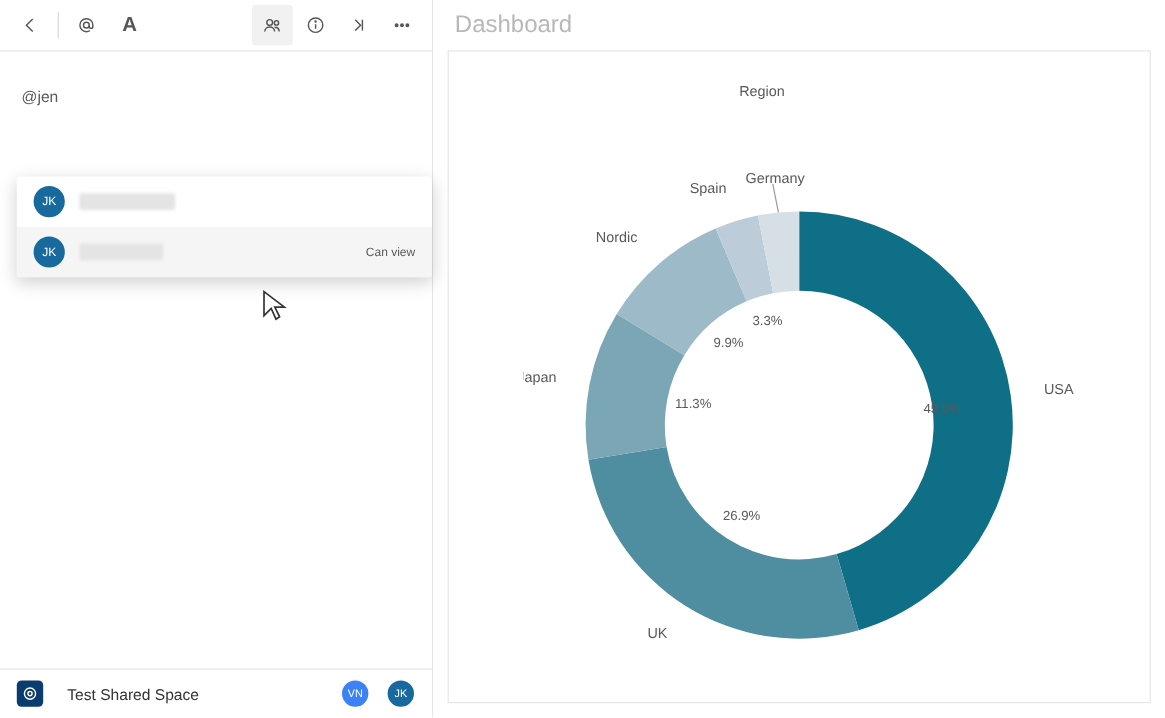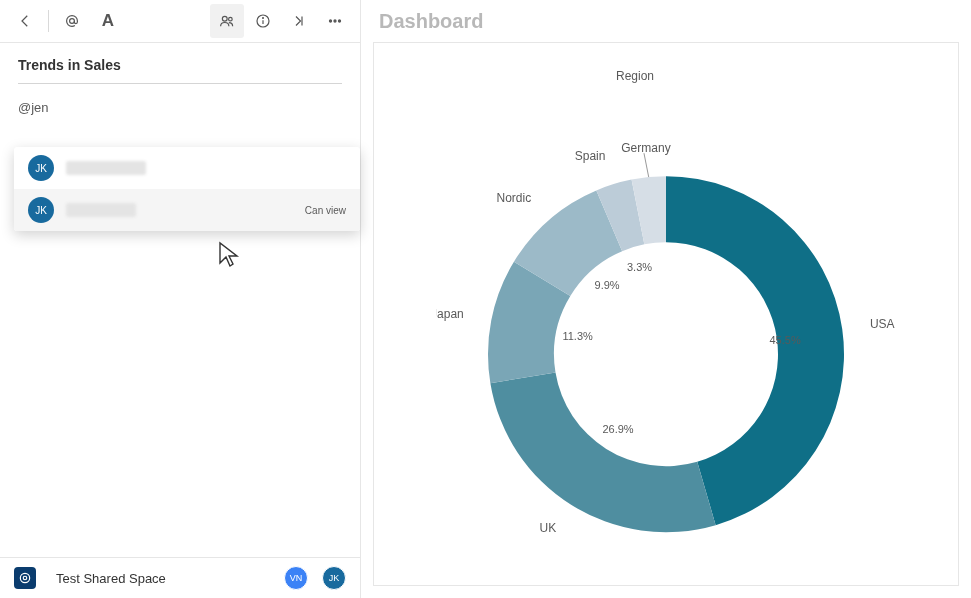--- a/index.html
+++ b/index.html
@@ -23,21 +23,21 @@
 .perm{margin-left:auto;font-size:10px;color:#595959}
 .cursor{position:absolute;left:218px;top:198px;pointer-events:none}
 .footer{height:40px;border-top:1px solid #e6e6e6;display:flex;align-items:center;padding:0 14px;gap:20px}
 .space-icon{width:22px;height:22px;border-radius:4px;background:#0a3c6e;display:flex;align-items:center;justify-content:center}
 .space-name{font-size:13px;color:#333}
 .footer-spacer{flex:1}
 .chip{width:22px;height:22px;border-radius:50%;display:flex;align-items:center;justify-content:center;font-size:9px;font-weight:500;color:#fff;margin-left:-6px;border:1.5px solid #fff}
 .chip.c1{background:#3b82f6}
 .chip.c2{background:#186a9e}
 .main{flex:1;display:flex;flex-direction:column;background:#fff}
-.main-header{height:42px;display:flex;align-items:center;padding:0 18px;font-size:20px;color:#b8b8b8;font-weight:700}
+.main-header{height:42px;display:flex;align-items:center;padding:0 18px;font-size:20px;color:#b8b8b8;font-weight:400}
 .chart-card{margin:0 12px 12px 12px;flex:1;border:1px solid #e6e6e6;padding:14px 10px 10px 18px;position:relative}
 .chart-title{font-size:15px;font-weight:600;color:#333}
 .legend-title{text-align:center;font-size:12px;color:#595959;margin-top:12px;padding-right:70px}
 .donut-wrap{position:absolute;left:50%;top:52%;transform:translate(-50%,-48%);width:460px;height:460px}
 </style>
 </head>
 <body>
 
 <div class="app">
   <div class="sidebar">
@@ -82,21 +82,20 @@
       <div class="tbtn">
           <svg viewBox="0 0 24 24">
             <circle cx="6" cy="12" r="1.4" fill="currentColor"></circle>
             <circle cx="12" cy="12" r="1.4" fill="currentColor"></circle>
             <circle cx="18" cy="12" r="1.4" fill="currentColor"></circle>
           </svg>
         </div>
     </div>
 
     <div class="panel">
-      <div class="panel-title">Trends in Sales</div>
       <div class="mention-text">@jen</div>
 
       <div class="dropdown">
         <div class="drop-item">
           <div class="avatar-sm">JK</div>
           <div class="blurred"></div>
         </div>
         <div class="drop-item hover">
           <div class="avatar-sm">JK</div>
           <div class="blurred b2"></div>

